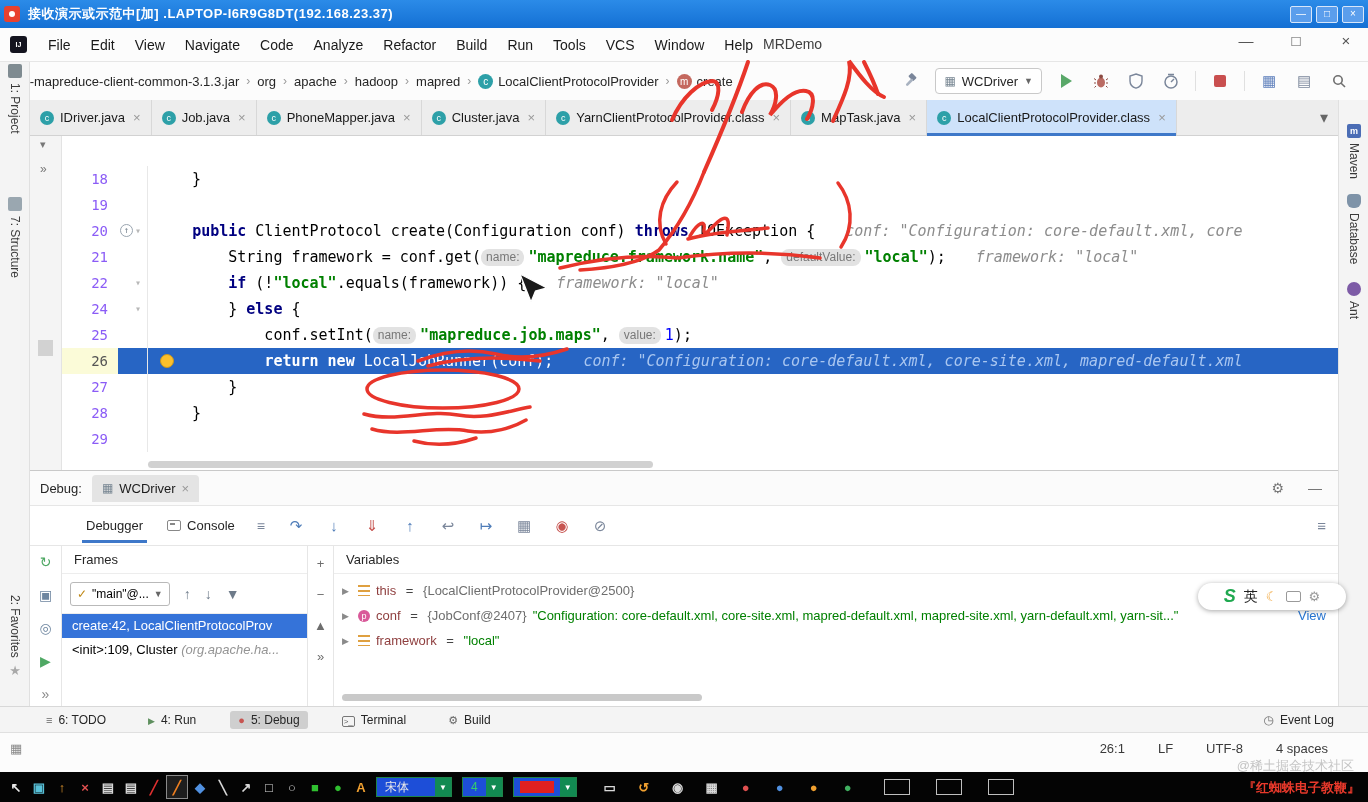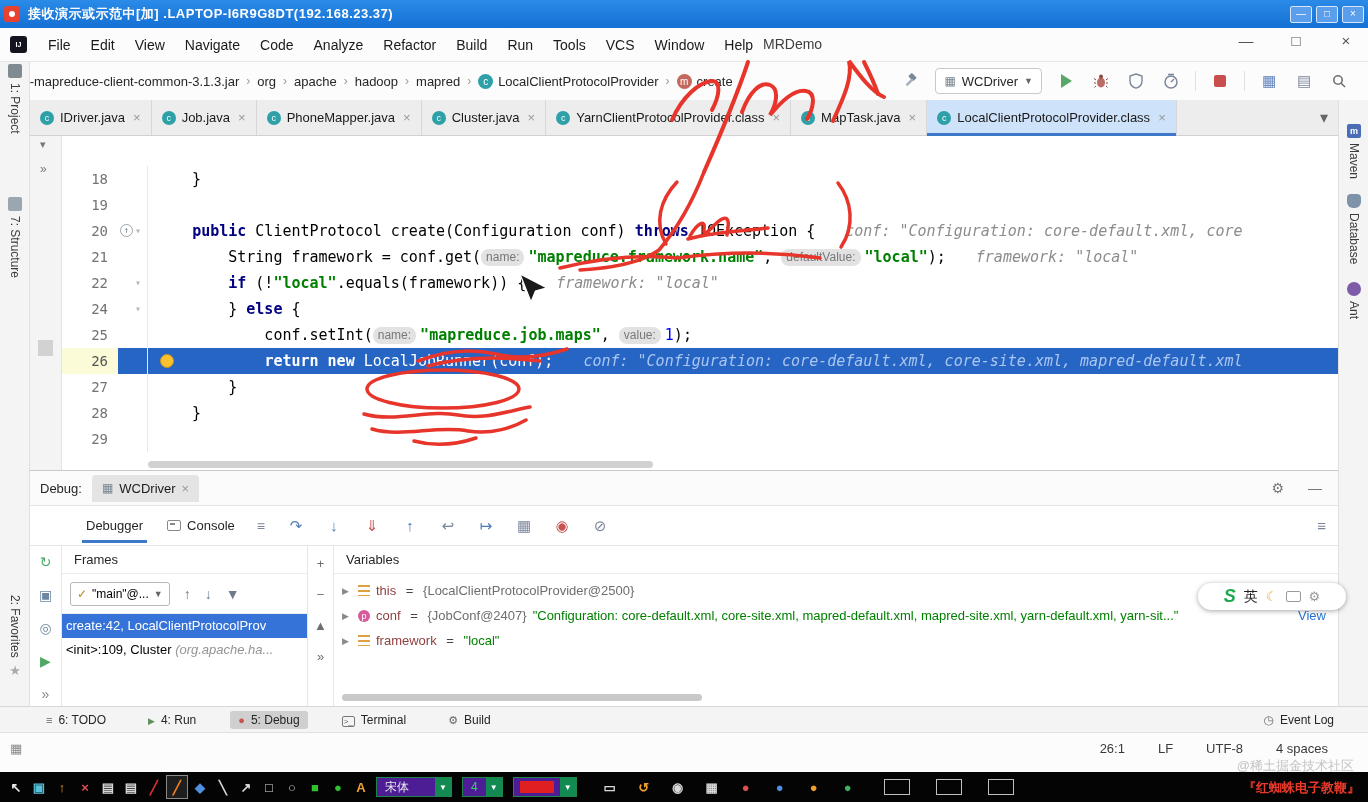--- a/index.html
+++ b/index.html
@@ -58,21 +58,21 @@
 
 
 .lstrip2{position:absolute;left:30px;top:136px;width:32px;height:334px;background:#F4F4F4;border-right:1px solid #E3E3E3}
 .ls2-a{position:absolute;top:2px;left:10px;color:#777;font-size:11px}
 .ls2-b{position:absolute;top:26px;left:10px;color:#777;font-size:12px}
 .ls2-thumb{position:absolute;top:204px;left:8px;width:15px;height:16px;background:#D2D2D2}
 
 
 .editor{position:absolute;left:62px;top:166px;width:1276px;height:304px;background:#fff;overflow:hidden}
 .code-row{display:flex;height:26px;line-height:26px;font-family:"DejaVu Sans Mono",monospace;font-size:15px}
-.ln{width:56px;flex:0 0 56px;text-align:right;padding-right:10px;color:#737373;font-size:14px}
+.ln{width:56px;flex:0 0 56px;text-align:right;padding-right:10px;color:#8b5cf6;font-size:14px}
 .mark{width:30px;flex:0 0 30px;position:relative;border-right:1px solid #E8E8E8}
 .codeline{flex:1;white-space:pre;position:relative;overflow:hidden;padding-left:8px}
 .exec .mark,.exec .codeline{background:#2765C4}
 .exec .ln{background:#FBFBD8;color:#555}
 .ovr{position:absolute;left:2px;top:6px;width:13px;height:13px;border:1px solid #9AA5B0;border-radius:50%;color:#7A8691;font-size:9px;line-height:11px;text-align:center}
 .fold{position:absolute;right:6px;top:0;color:#B8B8B8;font-size:10px}
 .bulb{position:absolute;left:12px;top:6px;width:14px;height:14px;background:#FBC02D;border:1px solid #C9971F;border-radius:50%}
 .ct{color:#000}.ck{color:#000080;font-weight:bold}.cs{color:#008000;font-weight:bold}.cn{color:#0000FF}
 .cp{background:#E2E2E2;color:#787878;border-radius:8px;padding:0 5px;font-size:12px;margin-right:4px;display:inline-block;line-height:17px;vertical-align:middle;font-family:"Liberation Sans",sans-serif}
 .chint{color:#8C8C8C;font-style:italic;margin-left:30px}
@@ -108,21 +108,21 @@
 .dbg-body{display:flex;height:161px}
 #dbg-strip{width:32px;flex:0 0 32px;border-right:1px solid #E6E6E6;display:flex;flex-direction:column;align-items:center;padding-top:8px;gap:17px;font-size:14px}
 .ls-ico{width:18px;text-align:center}
 .frames{width:246px;flex:0 0 246px;display:flex;flex-direction:column;border-right:1px solid #E6E6E6;overflow:hidden}
 .pane-head{height:28px;line-height:28px;padding-left:12px;font-size:13px;color:#262626;border-bottom:1px solid #EDEDED}
 .thread-row{height:40px;display:flex;align-items:center;gap:14px;padding:0 8px;border-bottom:1px solid #EDEDED}
 .thread-dd{display:flex;align-items:center;gap:5px;border:1px solid #B9B9B9;border-radius:3px;height:24px;padding:0 6px;font-size:12px;background:#fff;max-width:130px;overflow:hidden;white-space:nowrap}
 .th-check{color:#C08A1A;font-size:12px}
 .th-ctl{color:#6E7B8A;font-size:14px}
 #frames-list{flex:1;overflow:hidden}
-.frame-row{height:24px;line-height:24px;padding-left:4px;font-size:13px;white-space:nowrap;overflow:hidden}
+.frame-row{height:24px;line-height:24px;padding-left:10px;font-size:13px;white-space:nowrap;overflow:hidden}
 .frame-row.sel{background:#3573D9;color:#fff}
 .fr-pkg{color:#949494;font-style:italic}
 #watch-strip{width:26px;flex:0 0 26px;border-right:1px solid #E6E6E6;display:flex;flex-direction:column;align-items:center;padding-top:10px;gap:16px;color:#6E6E6E;font-size:13px}
 .vars{flex:1;position:relative;overflow:hidden}
 #vars-list{padding-top:4px}
 .var-row{height:25px;display:flex;align-items:center;gap:6px;padding:0 12px 0 8px;font-size:13px;white-space:nowrap}
 .vtw{color:#8A8A8A;font-size:9px;width:10px;flex:0 0 10px}
 .vic{width:12px;height:12px;flex:0 0 12px}
 .vic-f{background:repeating-linear-gradient(to bottom,#DFA040 0 2px,transparent 2px 5px);height:11px}
 .vic-p{background:#D95A9A;border-radius:50%;color:#fff;font-size:9px;line-height:12px;text-align:center}
@@ -151,21 +151,21 @@
 .sbar{position:absolute;left:0;top:732px;width:100%;height:40px;background:#FCFCFC;border-top:1px solid #E0E0E0}
 .sb-lico{position:absolute;left:10px;top:8px;color:#8A8A8A;font-size:13px}
 .sb-right{position:absolute;right:40px;top:8px;display:flex;gap:33px;font-size:13px;color:#3A3A3A}
 .watermark{position:absolute;right:14px;top:24px;font-size:13px;color:#C4C4C4}
 
 
 .abar{position:absolute;left:0;top:772px;width:100%;height:30px;background:#040404;display:flex;align-items:center;padding:0 6px}
 #anno-left{display:flex;gap:3px}
 .a-ico{width:20px;height:22px;display:flex;align-items:center;justify-content:center;font-size:13px;font-weight:bold}
 .a-sel{outline:1px solid #8A8A8A;background:#1E1E1E}
-.anno-dd{display:flex;align-items:center;height:20px;border:1px solid #1E8449;margin:0 5px;background:#4c1d95}
+.anno-dd{display:flex;align-items:center;height:20px;border:1px solid #1E8449;margin:0 5px;background:#1d4ed8}
 .dd-label{color:#E8E8E8;font-size:12px;padding:0 8px;min-width:58px}
 .dd-label.green{color:#35D06A;min-width:18px;text-align:center}
 .dd-btn{width:16px;height:100%;background:#128A52;color:#fff;font-size:8px;display:flex;align-items:center;justify-content:center}
 .swatch-box{width:34px;height:12px;background:#E02020;margin:0 6px}
 #anno-right{display:flex;gap:14px;margin-left:18px}
 .ghost{width:26px;height:16px;border:1px solid #BFBFBF;margin-left:26px}
 .abrand{position:absolute;right:8px;top:7px;color:#E8392B;font-size:13px;font-weight:bold}
 
 
 .sogou{position:absolute;left:1198px;top:583px;width:148px;height:27px;background:#fff;border-radius:14px;box-shadow:0 1px 5px rgba(0,0,0,.35);display:flex;align-items:center;justify-content:center;gap:8px;z-index:30}

